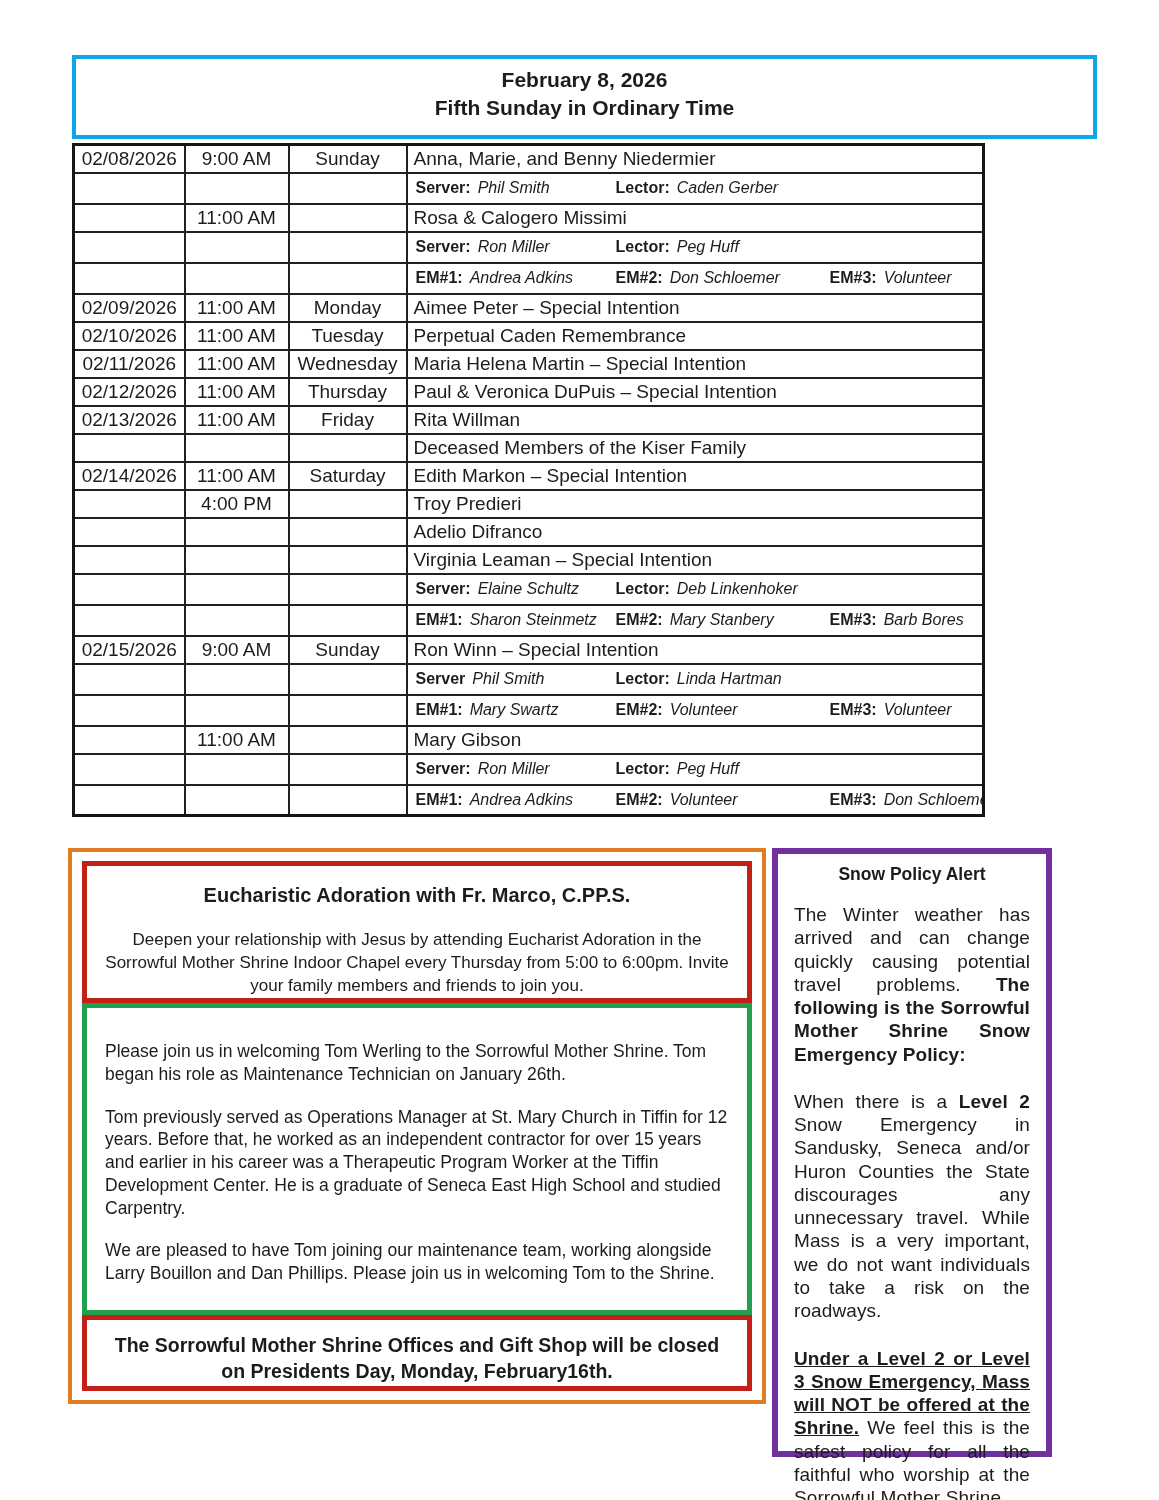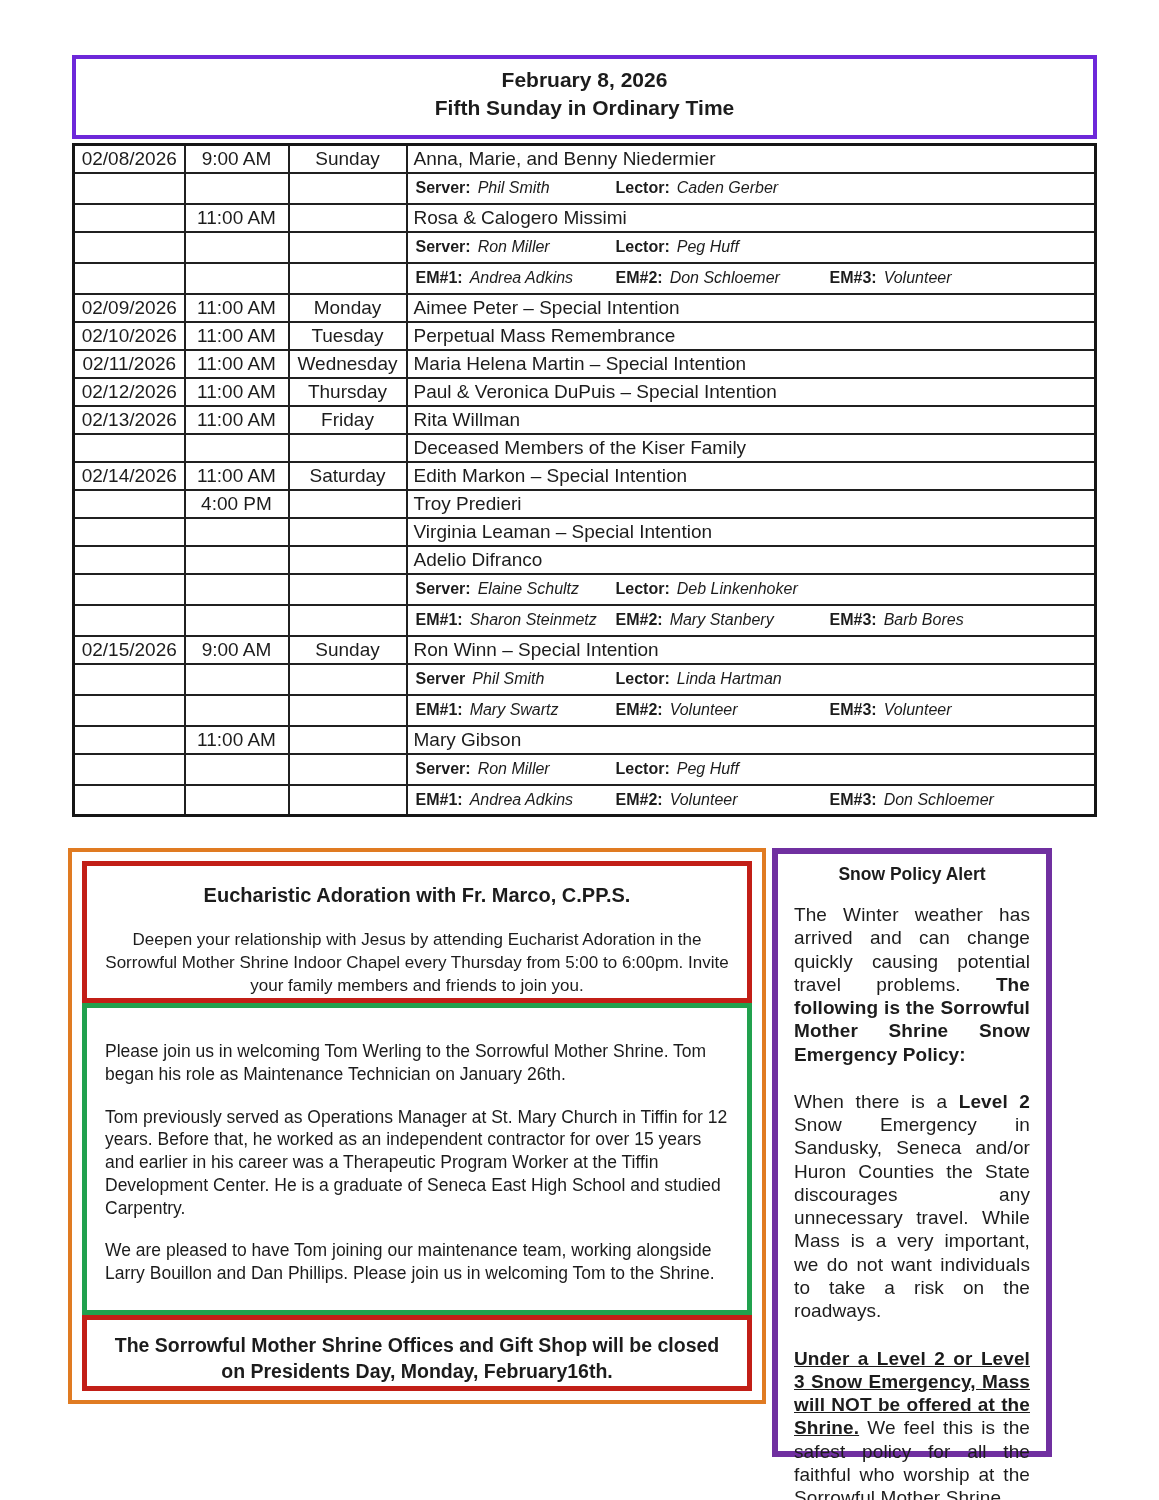--- a/index.html
+++ b/index.html
@@ -7,26 +7,26 @@
   }
   *{box-sizing:border-box; margin:0; padding:0;}
   html,body{background:#ffffff;}
   body{
     width:1159px; height:1500px; position:relative;
     font-family:"Liberation Sans", sans-serif; color:var(--ink);
   }
   
   .header-box{
     position:absolute; left:72px; top:55px; width:1025px; height:84px;
-    border:4px solid #6d28d9; text-align:center; padding-top:7px;
+    border:4px solid #0ea5e9; text-align:center; padding-top:7px;
   }
   .header-box .h-line{font-weight:bold; font-size:21px; line-height:1.35;}
   
   table.sched{
-    position:absolute; left:72px; top:143px; width:1025px;
+    position:absolute; left:72px; top:143px; width:913px;
     border-collapse:collapse; table-layout:fixed;
     border:3px solid #161616;
   }
   table.sched td{
     border:2px solid #202020; vertical-align:middle; overflow:hidden;
     white-space:nowrap;
   }
   tr.r-mass{height:28px;}
   tr.r-staff{height:31px;}
   td.c-date,td.c-time,td.c-day{text-align:center; font-size:19px;}
@@ -123,21 +123,21 @@
       <tr class="r-mass">
         <td class="c-date">02/09/2026</td>
         <td class="c-time">11:00 AM</td>
         <td class="c-day">Monday</td>
         <td class="c-desc">Aimee Peter – Special Intention</td>
       </tr>
       <tr class="r-mass">
         <td class="c-date">02/10/2026</td>
         <td class="c-time">11:00 AM</td>
         <td class="c-day">Tuesday</td>
-        <td class="c-desc">Perpetual Mass Remembrance</td>
+        <td class="c-desc">Perpetual Caden Remembrance</td>
       </tr>
       <tr class="r-mass">
         <td class="c-date">02/11/2026</td>
         <td class="c-time">11:00 AM</td>
         <td class="c-day">Wednesday</td>
         <td class="c-desc">Maria Helena Martin – Special Intention</td>
       </tr>
       <tr class="r-mass">
         <td class="c-date">02/12/2026</td>
         <td class="c-time">11:00 AM</td>
@@ -165,27 +165,27 @@
       <tr class="r-mass">
         <td class="c-date"></td>
         <td class="c-time">4:00 PM</td>
         <td class="c-day"></td>
         <td class="c-desc">Troy Predieri</td>
       </tr>
       <tr class="r-mass">
         <td class="c-date"></td>
         <td class="c-time"></td>
         <td class="c-day"></td>
+        <td class="c-desc">Adelio Difranco</td>
+      </tr>
+      <tr class="r-mass">
+        <td class="c-date"></td>
+        <td class="c-time"></td>
+        <td class="c-day"></td>
         <td class="c-desc">Virginia Leaman – Special Intention</td>
-      </tr>
-      <tr class="r-mass">
-        <td class="c-date"></td>
-        <td class="c-time"></td>
-        <td class="c-day"></td>
-        <td class="c-desc">Adelio Difranco</td>
       </tr>
       <tr class="r-staff">
         <td class="c-date"></td>
         <td class="c-time"></td>
         <td class="c-day"></td>
         <td class="c-desc">
           <div class="staff-line"><span class="pair"><span class="lbl">Server:</span><span class="val">Elaine Schultz</span></span><span class="pair"><span class="lbl">Lector:</span><span class="val">Deb Linkenhoker</span></span></div>
         </td>
       </tr>
       <tr class="r-staff">

